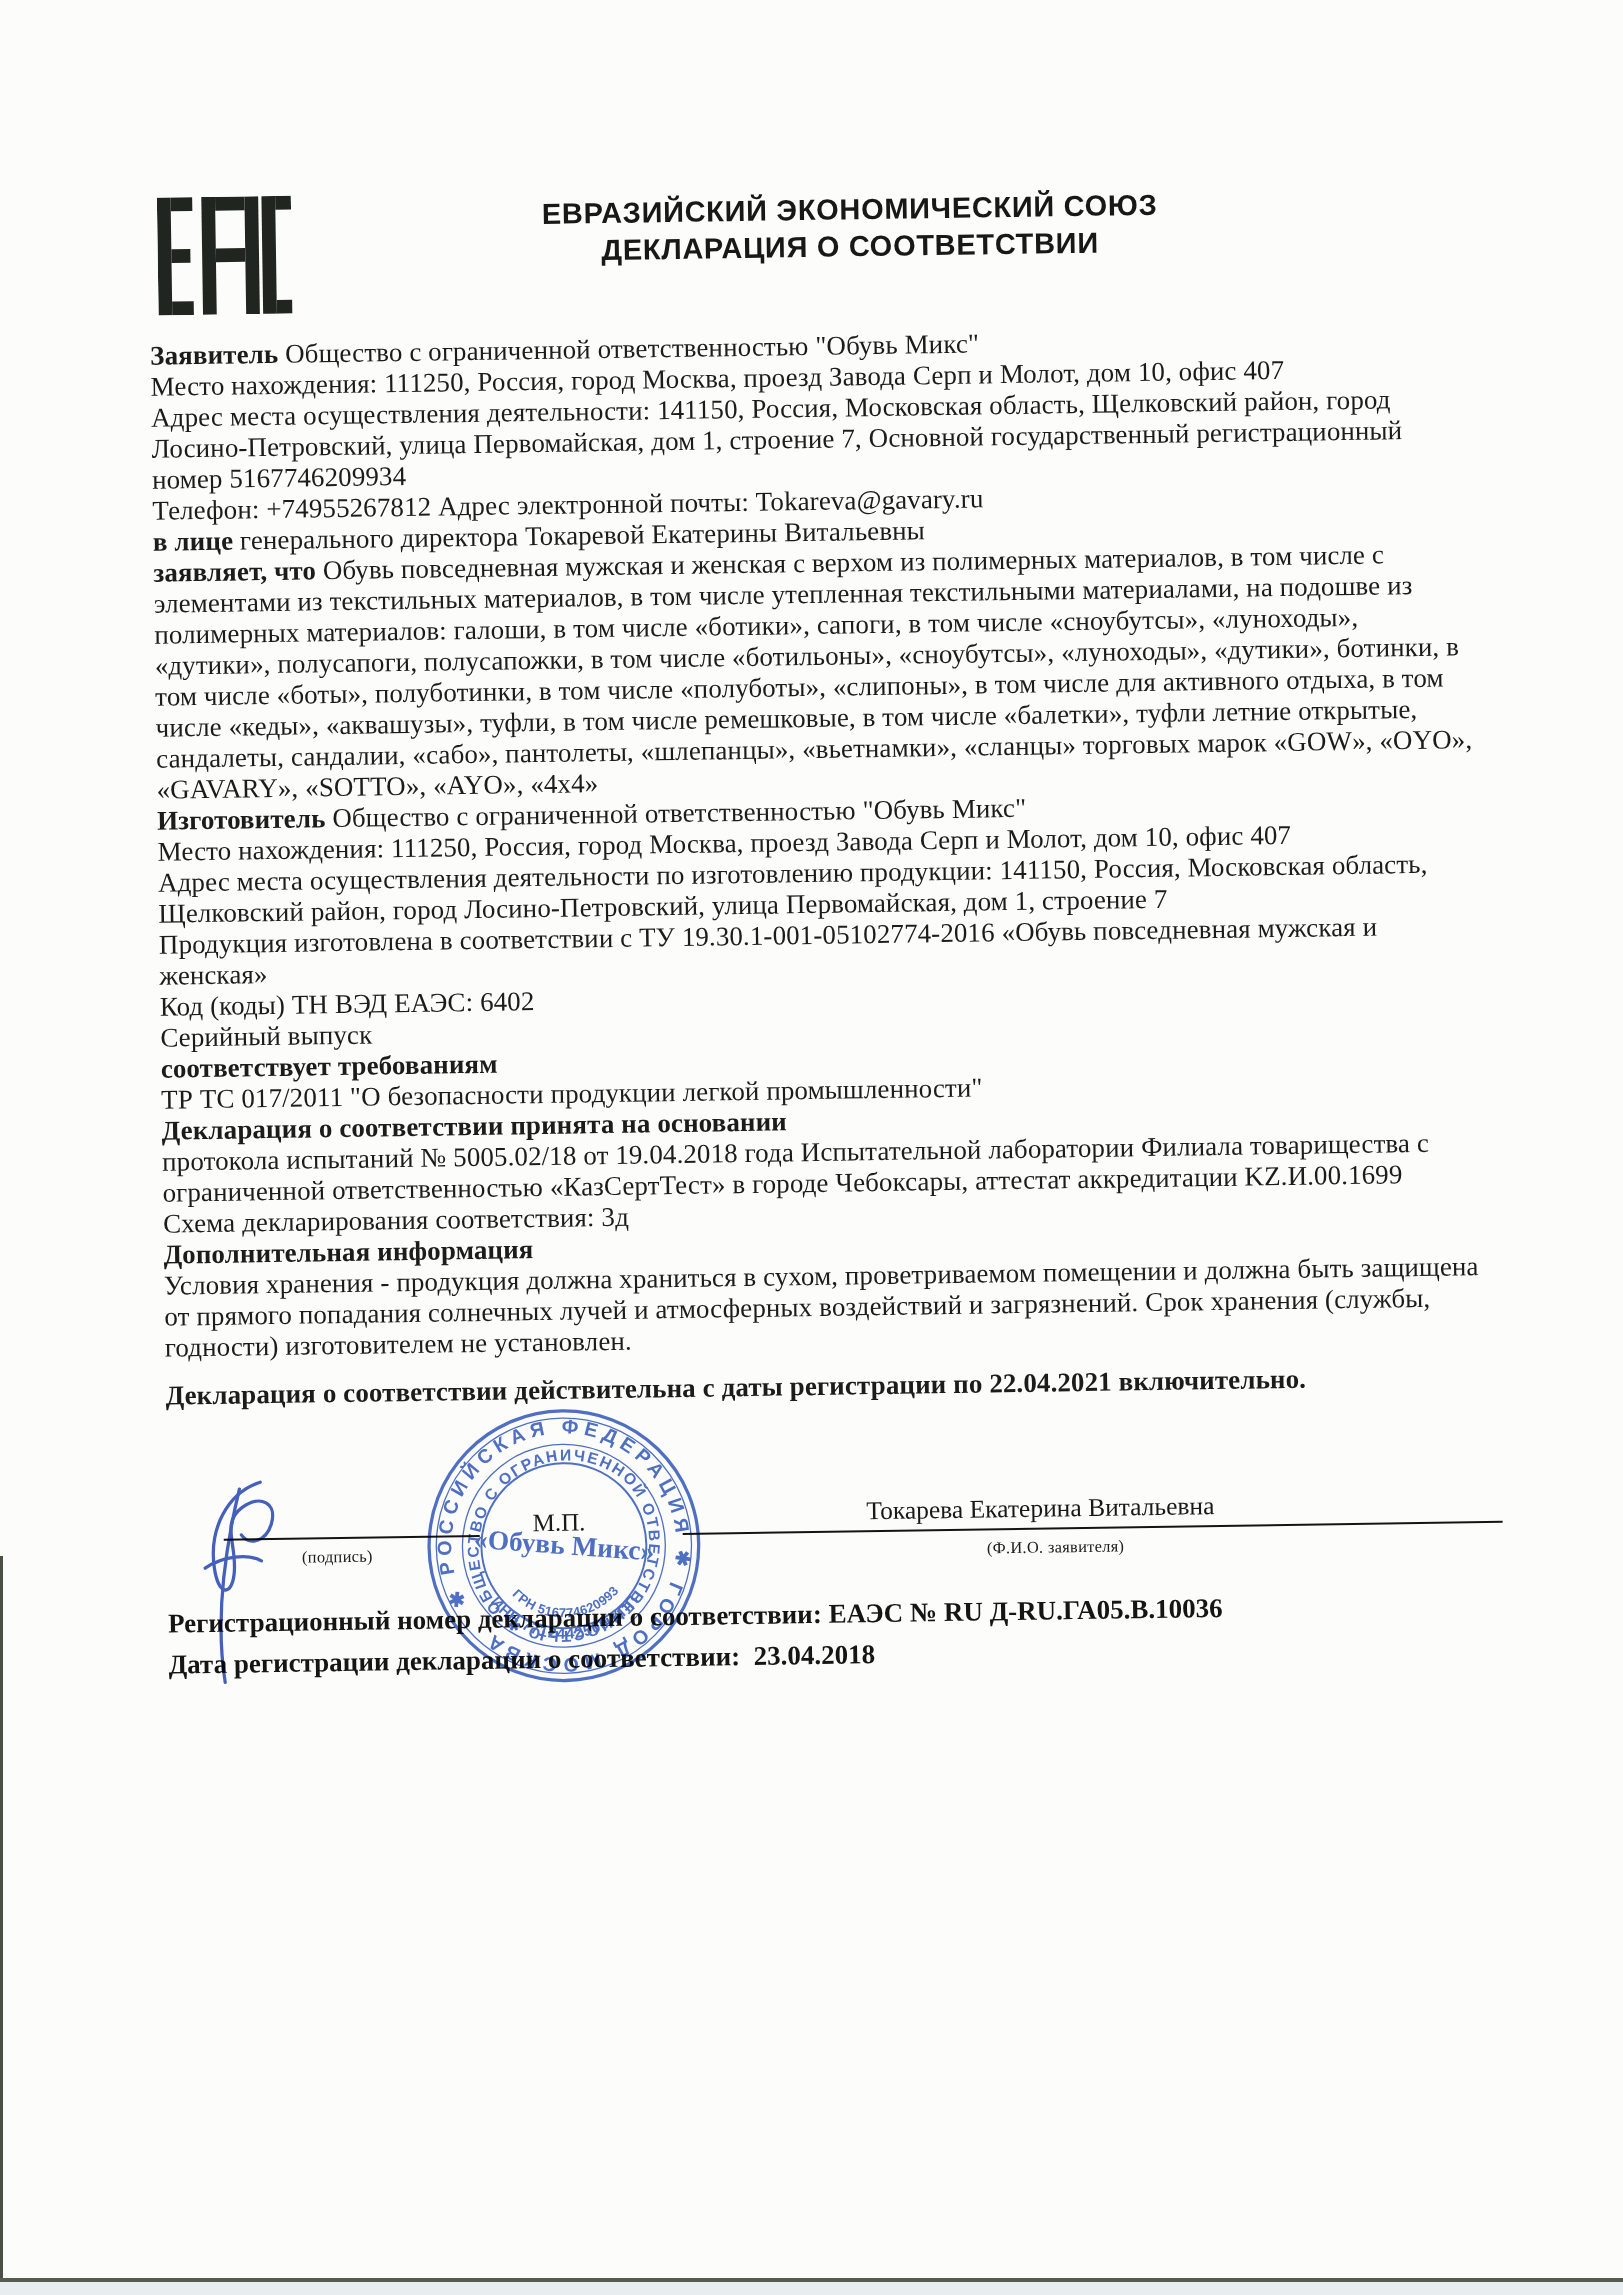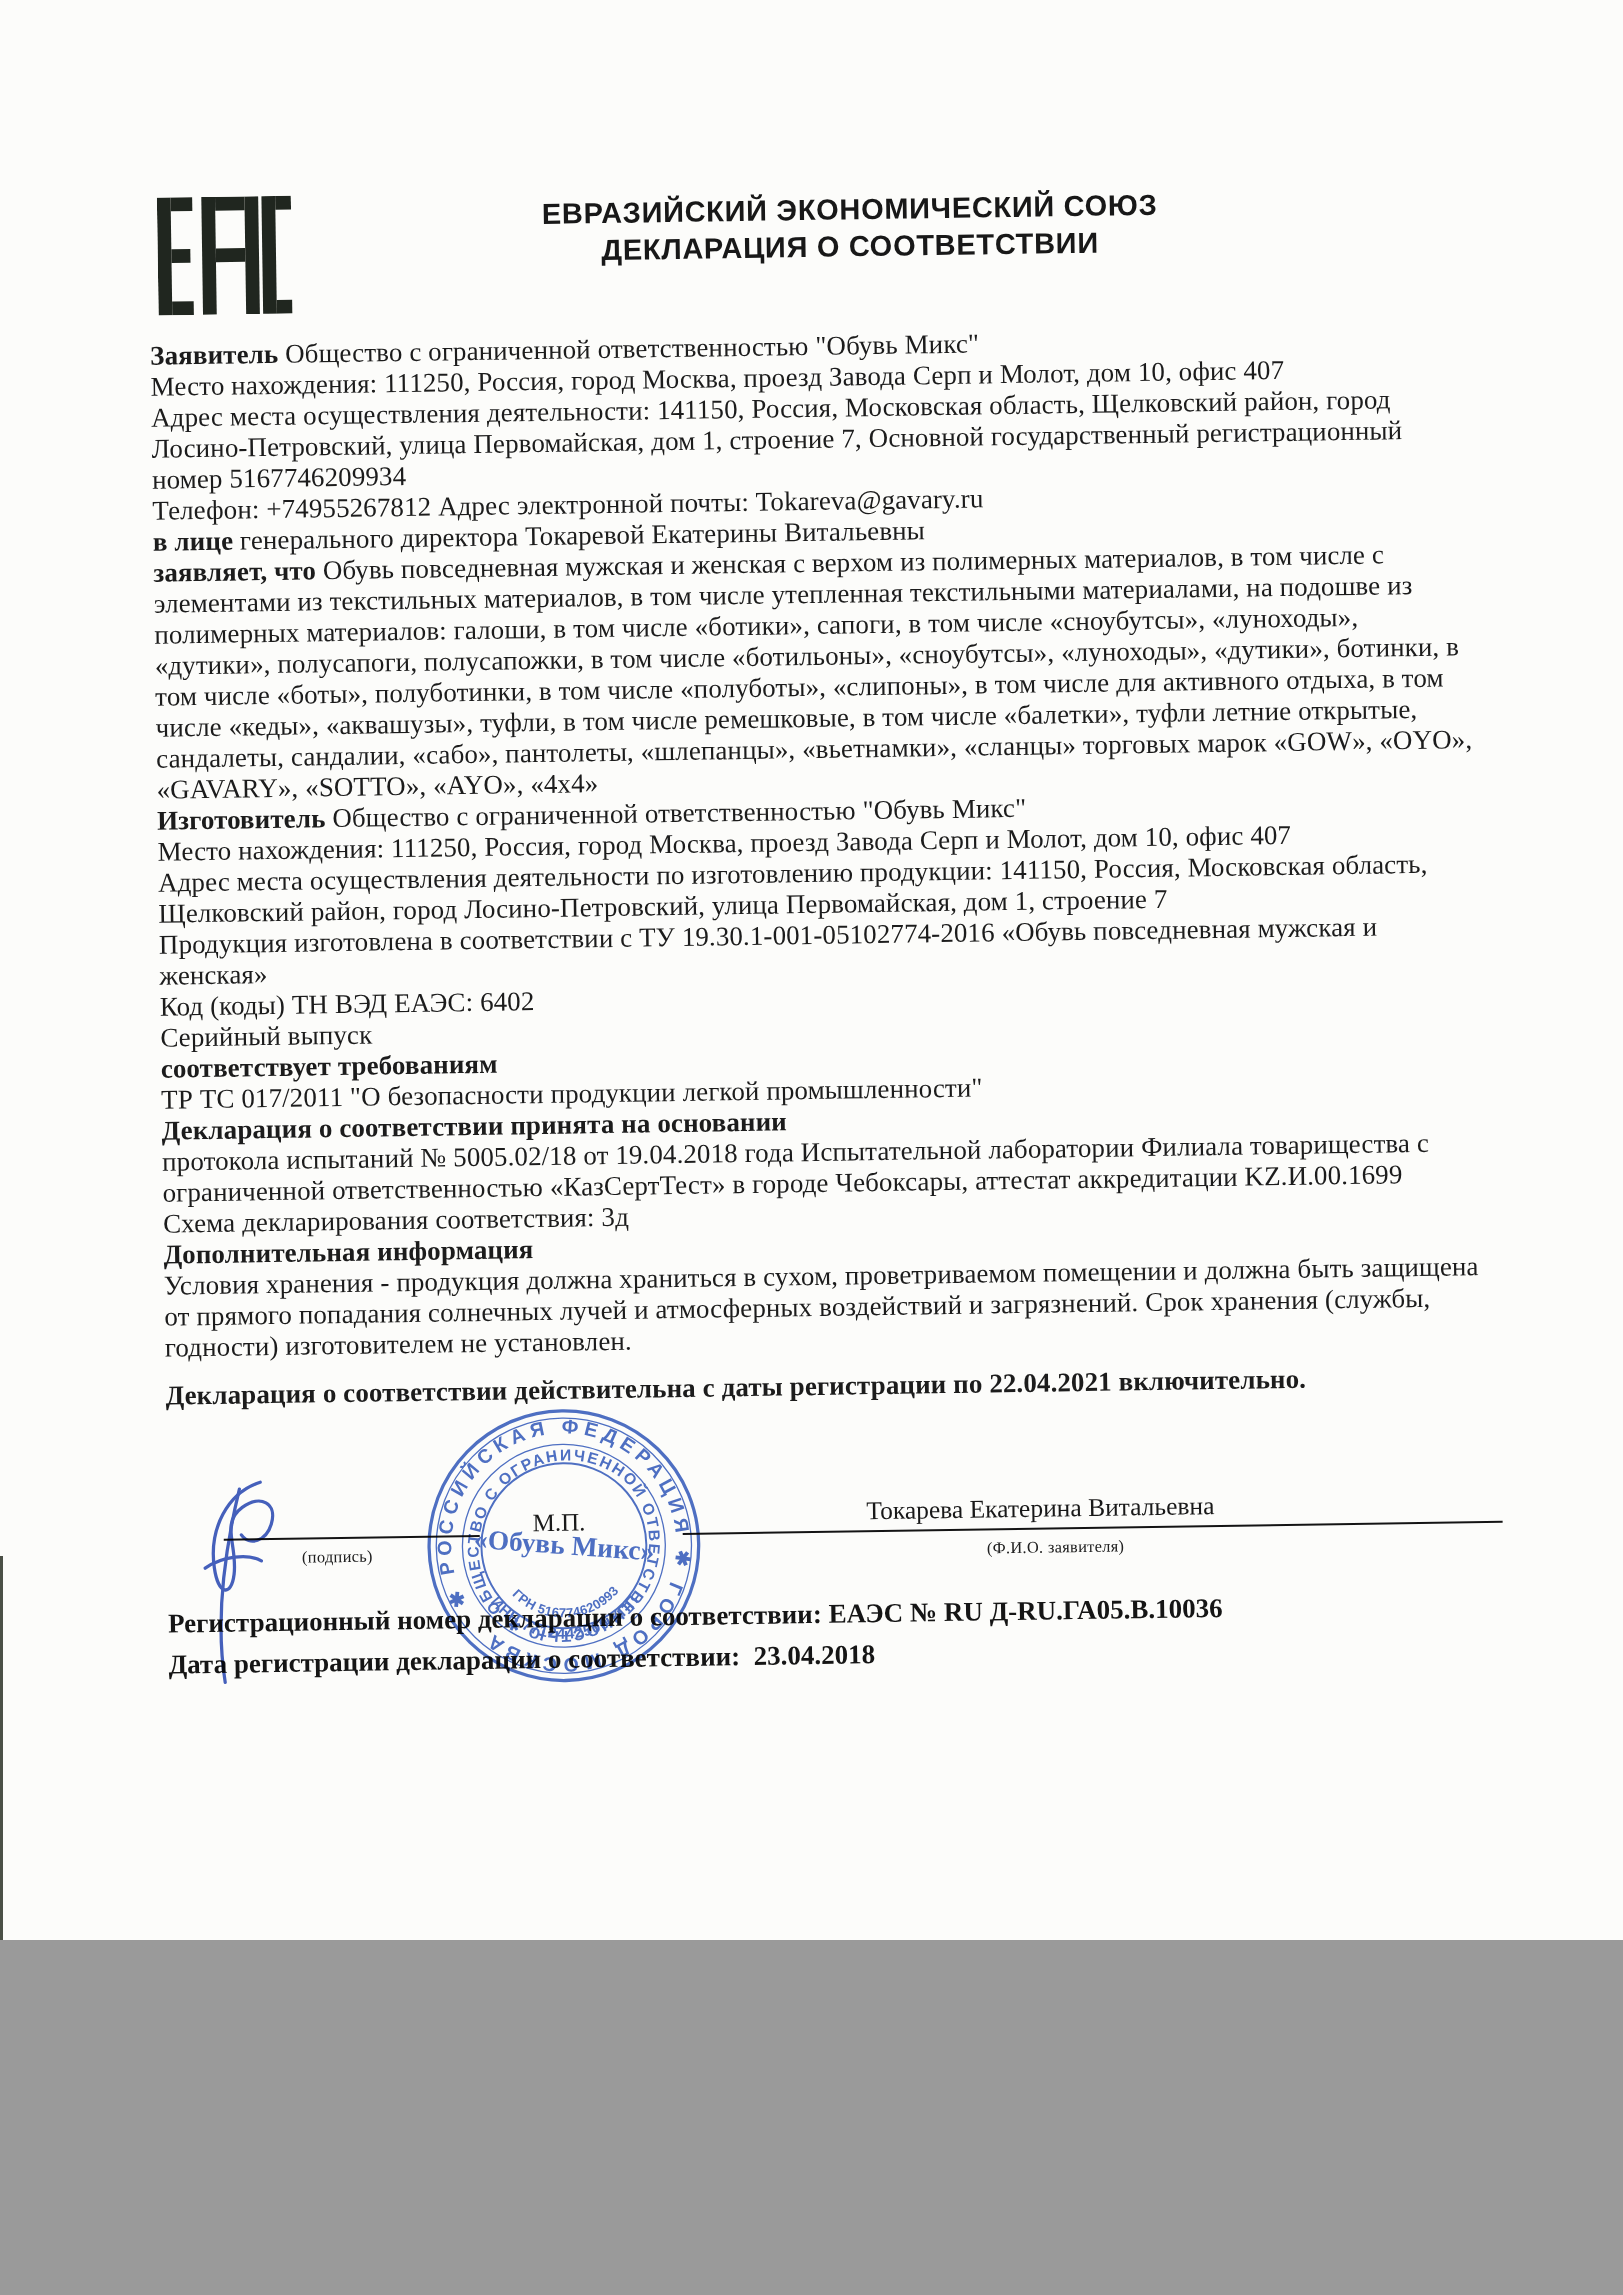--- a/index.html
+++ b/index.html
@@ -1,17 +1,17 @@
 <!DOCTYPE html>
 <html style="font-size:10.5px"><head>
 <meta charset="utf-8">
 <style>
   html,body{margin:0;padding:0;background:#9a9a9a;}
   .page{
-    position:relative;width:1623px;height:1940px;background:#fcfcfa;
+    position:relative;width:1623px;height:2295px;background:#fcfcfa;
     overflow:hidden;font-family:"Liberation Serif",serif;color:#1c1c1c;
   }
   .content{position:absolute;left:0;top:0;width:1623px;height:2295px;
     transform:rotate(-0.85deg);transform-origin:50% 50%;}
   .eac-logo{position:absolute;left:171px;top:188px;width:134px;height:118px;}
   .title-block{
     position:absolute;left:399px;top:192px;width:929px;text-align:center;
     font-family:"Liberation Sans",sans-serif;font-weight:bold;font-size:29px;
     line-height:37px;color:#181818;letter-spacing:0.7px;
   }

